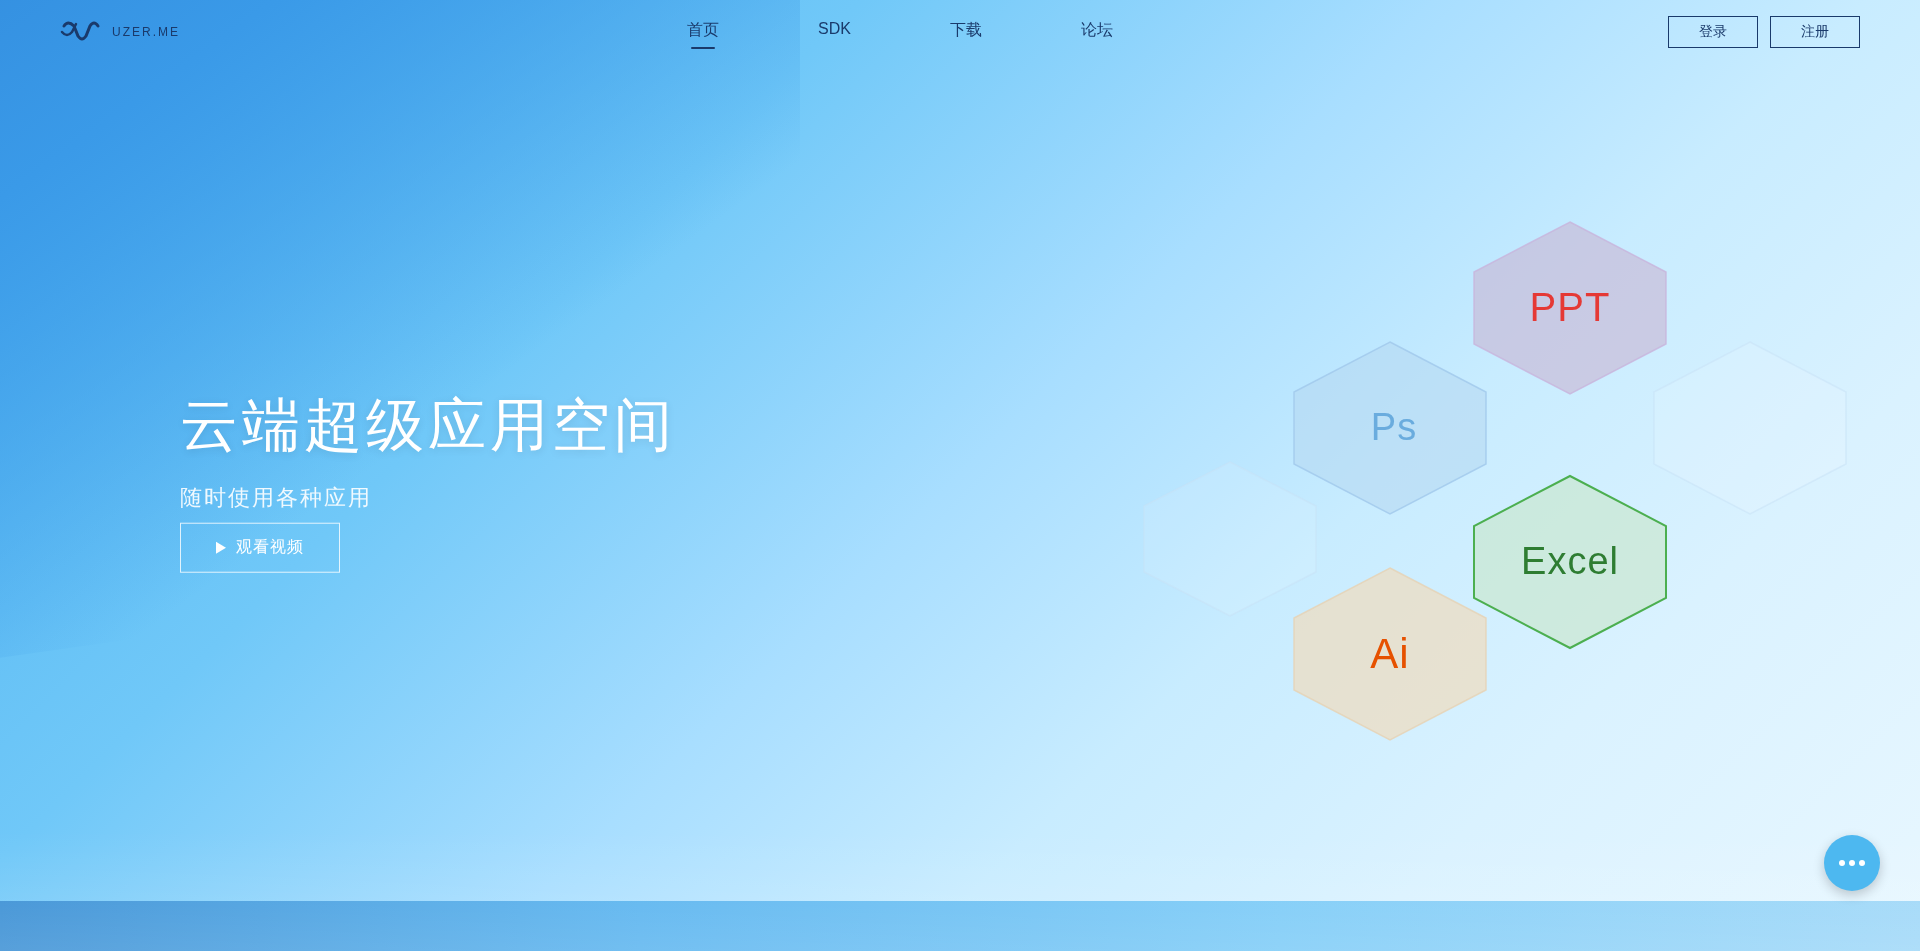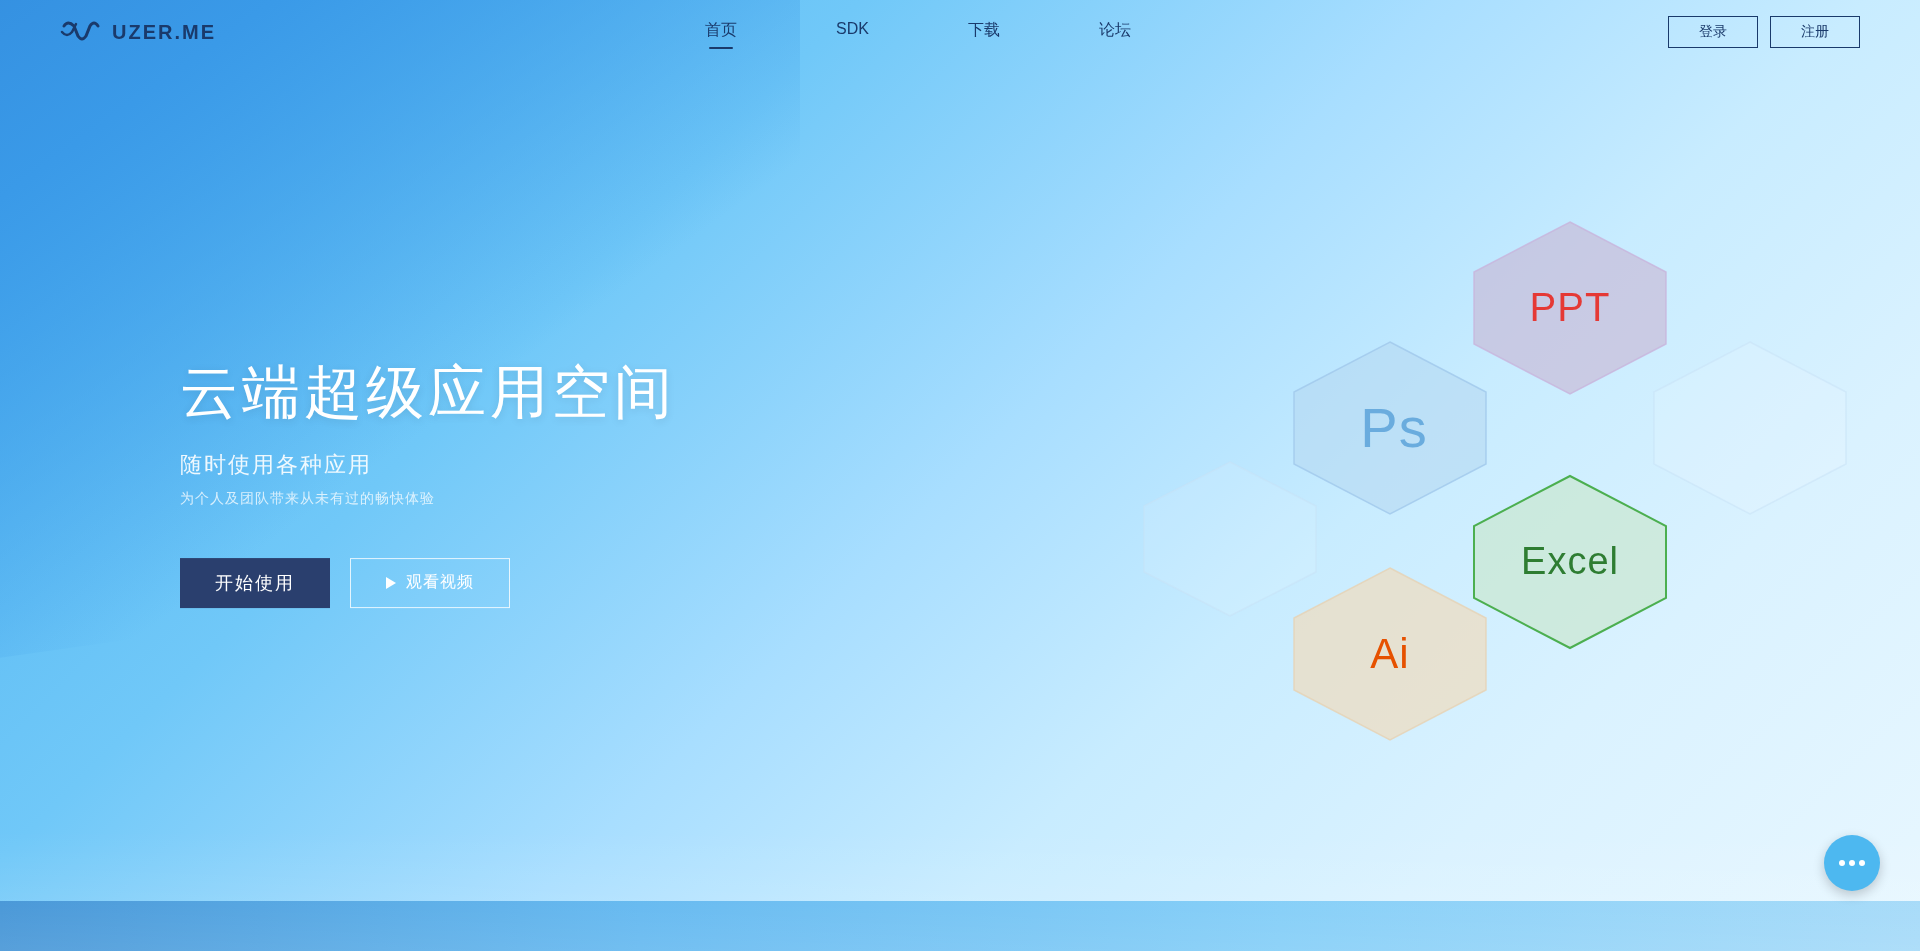--- a/index.html
+++ b/index.html
@@ -26,22 +26,22 @@
       align-items: center;
       gap: 10px;
       flex: 0 0 auto;
     }
     .logo-icon {
       width: 42px;
       height: 28px;
     }
     .logo-text {
       color: #1a3a6b;
-      font-size: 20px;
-      font-weight: 700;
+      font-size: 12px;
+      font-weight: 400;
       letter-spacing: 2px;
     }
     .nav {
       flex: 1;
       display: flex;
       justify-content: center;
       gap: 99px;
     }
     .nav-item {
       color: #1a3a6b;
@@ -276,23 +276,21 @@
 
     <div class="auth-buttons">
       <button class="btn-login">登录</button>
       <button class="btn-register">注册</button>
     </div>
   </header>
 
   <div class="hero-content">
     <h1 class="hero-title">云端超级应用空间</h1>
     <p class="hero-subtitle">随时使用各种应用</p>
-    <p class="hero-desc">为个人及团队带来从未有过的畅快体验</p>
     <div class="hero-buttons">
-      <button class="btn-start">开始使用</button>
       <button class="btn-video">
         <span class="play-triangle"></span>
         <span>观看视频</span>
       </button>
     </div>
   </div>
 
   <div class="hexagons-container">
 
     <div class="hex-wrapper" style="left:330px; top:20px;">
@@ -302,21 +300,21 @@
         </svg>
         <span class="hex-label" style="color:#e53935;font-size:40px;">PPT</span>
       </div>
     </div>
 
     <div class="hex-wrapper" style="left:150px; top:140px;">
       <div class="hex" style="width:200px;height:176px;">
         <svg width="200" height="176" viewBox="0 0 200 176">
           <polygon points="100,2 196,52 196,124 100,174 4,124 4,52" fill="rgba(180,215,240,0.55)" stroke="rgba(160,200,235,0.8)" stroke-width="1.5"></polygon>
         </svg>
-        <span class="hex-label" style="color:#6aacde;font-size:56px;margin-left:8px;">Ps</span>
+        <span class="hex-label" style="color:#6aacde;font-size:38px;margin-left:8px;">Ps</span>
       </div>
     </div>
 
     <div class="hex-wrapper" style="left:330px; top:274px;">
       <div class="hex" style="width:200px;height:176px;">
         <svg width="200" height="176" viewBox="0 0 200 176">
           <polygon points="100,2 196,52 196,124 100,174 4,124 4,52" fill="rgba(200,230,200,0.6)" stroke="#4caf50" stroke-width="2"></polygon>
         </svg>
         <span class="hex-label" style="color:#2e7d32;font-size:38px;">Excel</span>
       </div>

